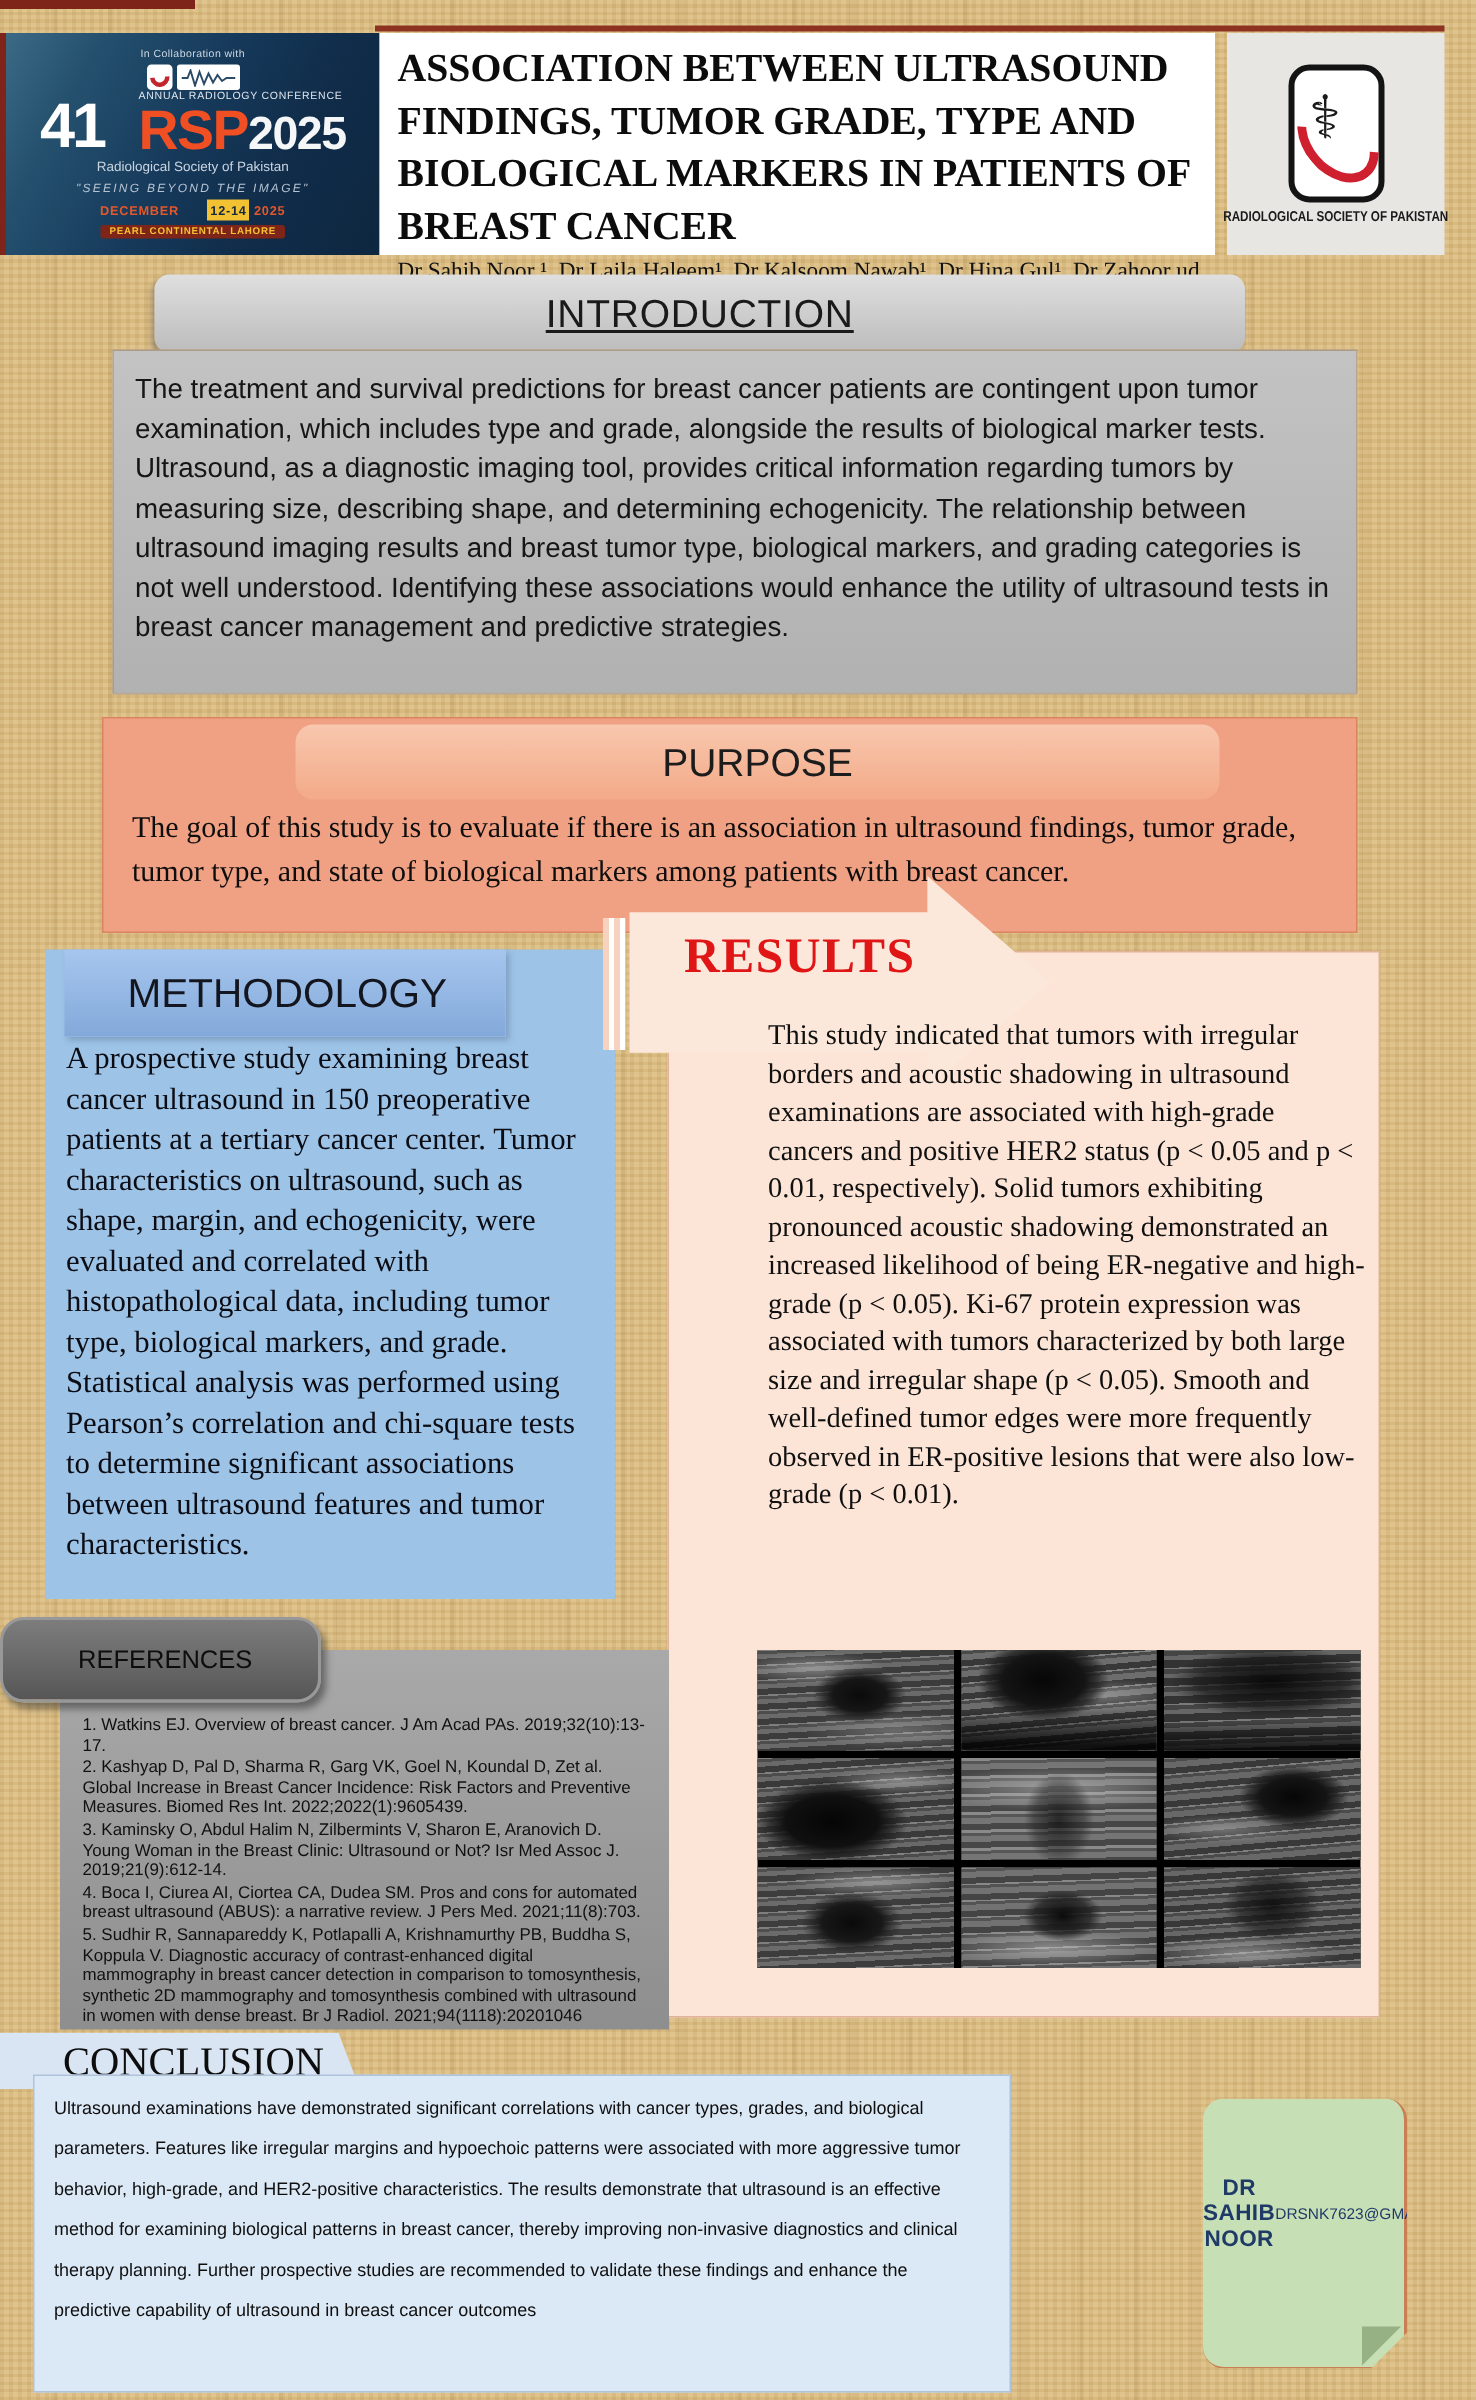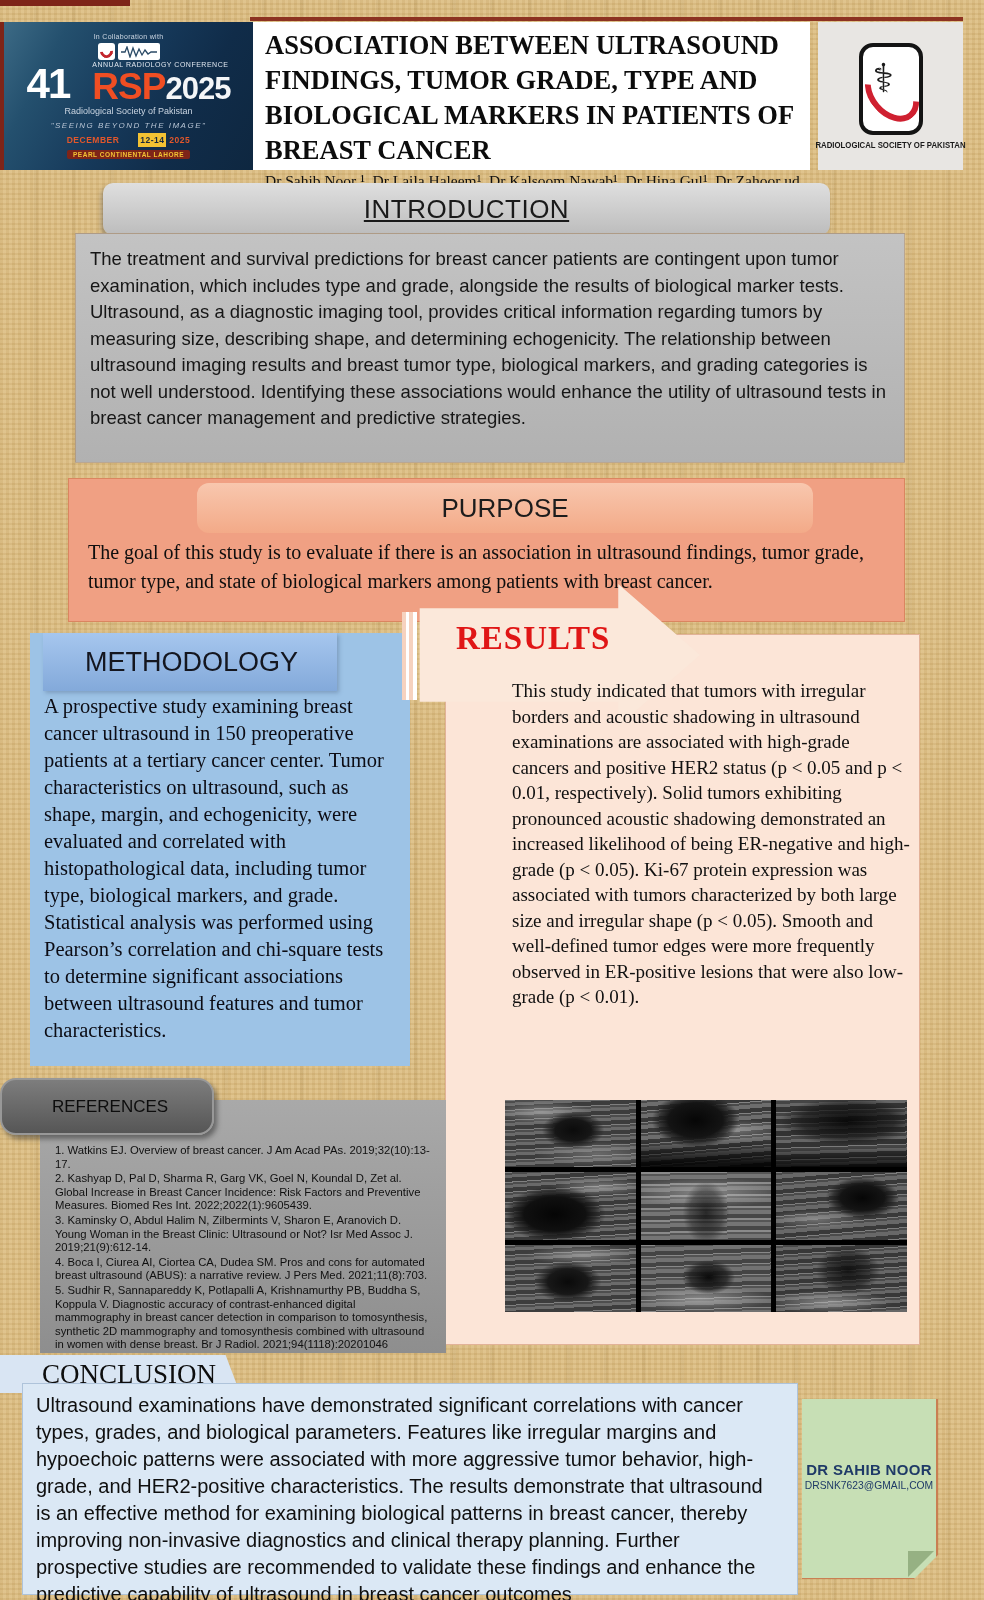--- a/index.html
+++ b/index.html
@@ -134,28 +134,28 @@
     box-shadow:3px 4px 5px rgba(40,40,40,.5);
     display:flex;align-items:center;font-size:17px;color:#0d0d0d;padding-left:50px;}
   .refs-body{left:40px;top:1100px;width:406px;height:253px;background:linear-gradient(#a9a9a9,#8e8e8e);box-sizing:border-box;
     padding:44px 13px 0 15px;font-size:11.3px;line-height:13.6px;color:#101010;}
   .ref-item{margin:0 0 1px 0;}
 
   
   .concl-tab{left:0;top:1355px;width:240px;height:38px;background:#d9e5f3;
     clip-path:polygon(0 0,94% 0,100% 100%,0 100%);
     display:flex;align-items:center;font-family:"Liberation Serif",serif;font-size:27px;color:#0d0d0d;padding-left:42px;box-sizing:border-box;text-decoration:underline;}
-  .concl-body{left:22px;top:1383px;width:776px;height:212px;background:#dbe8f5;border:1px solid #aec3da;box-sizing:border-box;
-    padding:8px 28px 0 13px;font-size:20px;line-height:27px;color:#0f0f0f;}
+  .concl-body{left:22px;top:1383px;width:652px;height:212px;background:#dbe8f5;border:1px solid #aec3da;box-sizing:border-box;
+    padding:8px 28px 0 13px;font-size:12px;line-height:27px;color:#0f0f0f;}
 
   
   .note{left:802px;top:1399px;width:136px;height:180px;background:#c7dfb5;
     border-right:2px solid #c97f53;border-bottom:1px solid #c97f53;box-sizing:border-box;
     clip-path:polygon(0 0,100% 0,100% calc(100% - 24px),calc(100% - 24px) 100%,0 100%);
-    display:flex;flex-direction:column;align-items:center;justify-content:center;text-align:center;padding-bottom:26px;}
+    display:flex;align-items:center;justify-content:flex-start;text-align:center;padding-bottom:26px;border-radius:14px;}
   .note-fold{left:908px;top:1551px;width:0;height:0;border-left:26px solid #96b183;border-bottom:26px solid transparent;}
   .note-name{font-size:15px;font-weight:700;color:#1f3a67;letter-spacing:.3px;}
   .note-email{font-size:10.3px;font-weight:400;color:#1f3a67;margin-top:2px;}
 </style>
 </head>
 <body>
 
 <div class="poster">
 
   <div class="abs top-maroon"></div>

